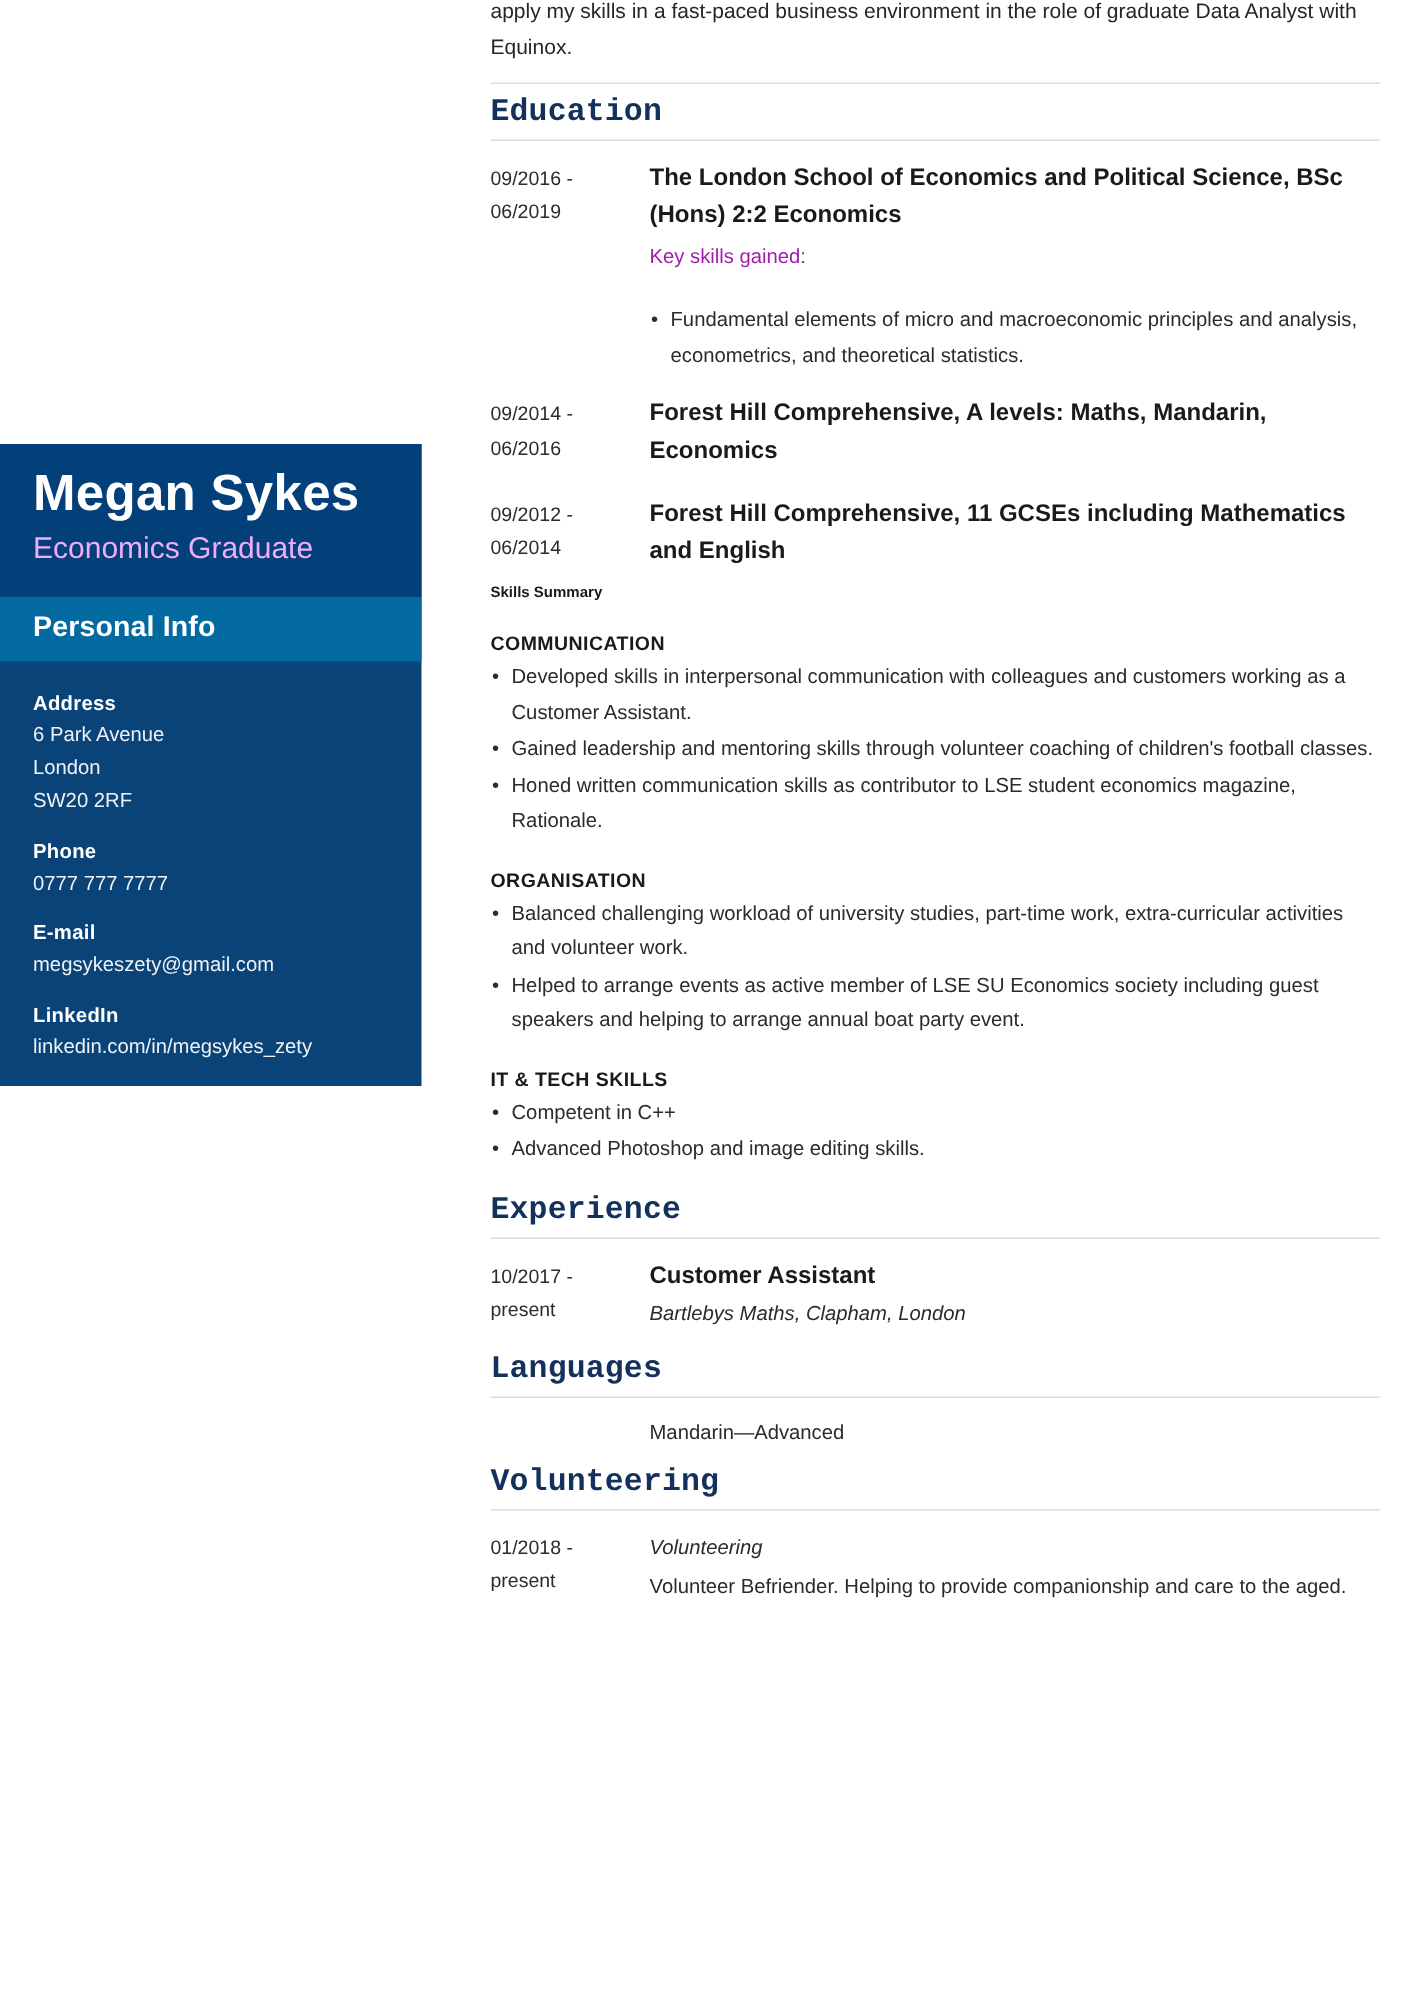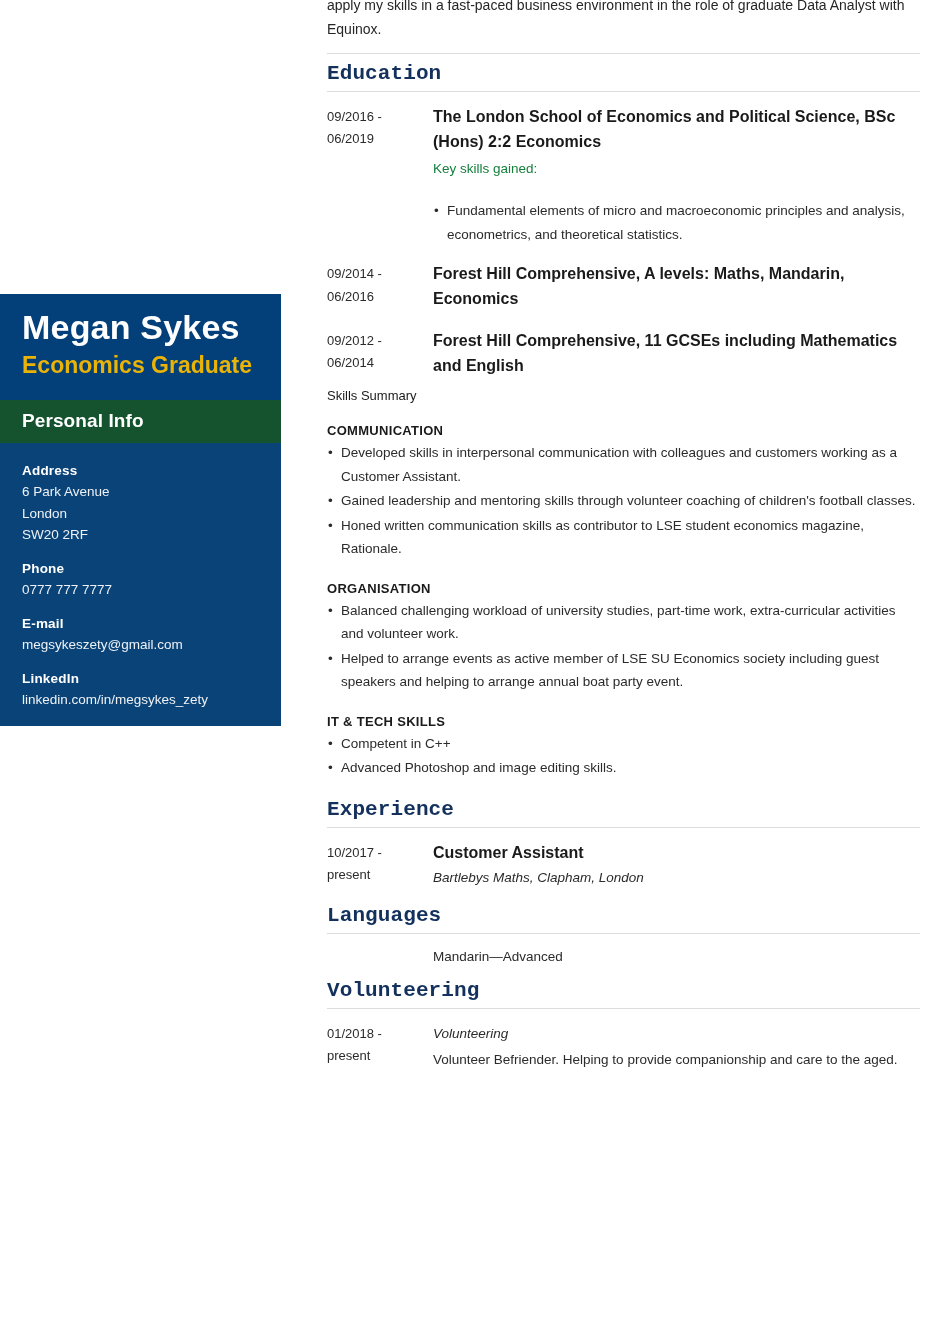--- a/index.html
+++ b/index.html
@@ -39,28 +39,28 @@
   }
   .name {
     font-size: 34px;
     font-weight: bold;
     line-height: 1.12;
     letter-spacing: 0.2px;
     margin: 0 0 6px 0;
     color: #ffffff;
   }
   .job-title {
-    font-size: 23px;
-    font-weight: bold;
+    font-size: 20px;
+    font-weight: normal;
     line-height: 1.2;
     margin: 0;
-    color: #eab308;
+    color: #f0abfc;
   }
   .personal-info-band {
-    background: #14532d;
+    background: #0369a1;
     padding: 10px 22px 11px 22px;
   }
   .personal-info-band h2 {
     margin: 0;
     font-size: 19px;
     font-weight: bold;
     color: #ffffff;
     letter-spacing: 0.1px;
   }
   .sidebar-body {
@@ -149,21 +149,21 @@
     margin: 2px 0 0 0;
   }
   .entry-note {
     font-size: 13.5px;
     color: #2b2b2b;
     line-height: 1.7;
     margin: 3px 0 0 0;
   }
   .entry-lead {
     font-size: 13.5px;
-    color: #15803d;
+    color: #a21caf;
     line-height: 1.7;
     margin: 4px 0 18px 0;
   }
 
   ul.bullets {
     list-style: none;
     margin: 0;
     padding: 0;
   }
   ul.bullets li {
@@ -177,22 +177,22 @@
   ul.bullets li:before {
     content: "\2022";
     position: absolute;
     left: 1px;
     top: 0;
     color: #2b2b2b;
     font-size: 13.5px;
   }
 
   .skills-summary-label {
-    font-size: 13px;
-    font-weight: normal;
+    font-size: 10px;
+    font-weight: bold;
     color: #1a1a1a;
     margin: 6px 0 0 0;
   }
   .skill-group {
     margin-top: 20px;
   }
   .skill-group:first-of-type {
     margin-top: 24px;
   }
   .skill-group-title {

